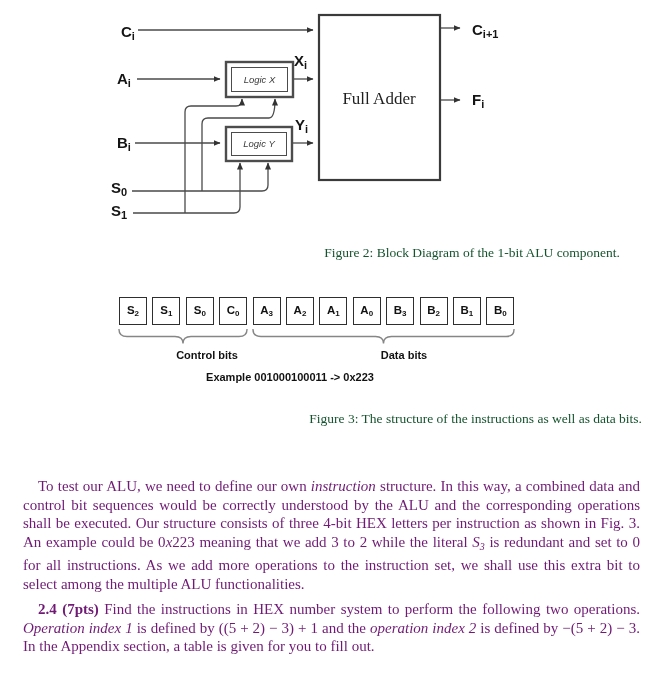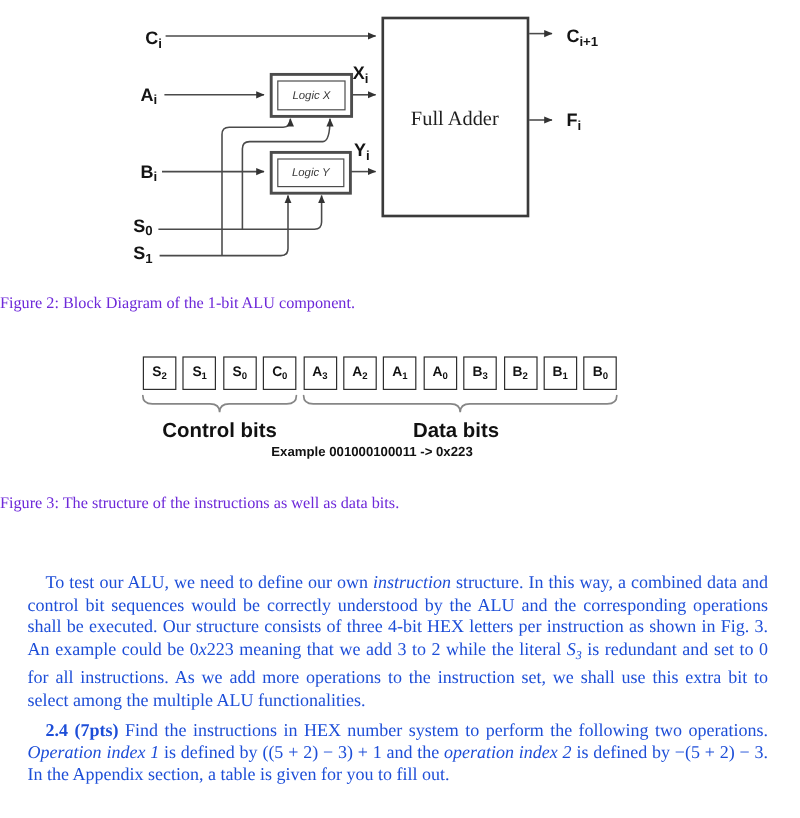--- a/index.html
+++ b/index.html
@@ -12,48 +12,48 @@
   #fig2-svg{position:absolute;left:0;top:0;}
   .sig{font-family:"Liberation Sans",sans-serif;font-weight:bold;font-size:15px;fill:#141414;}
   .sig .sub{font-size:11px;}
   .logic-label{font-family:"Liberation Sans",sans-serif;font-style:italic;font-size:9.5px;fill:#3c3c3c;text-anchor:middle;}
   .fa-label{font-family:"Liberation Serif",serif;font-size:17px;fill:#1f1f1f;text-anchor:middle;}
   .wire{stroke:#4a4a4a;stroke-width:1.3;fill:none;}
   .blockbox{stroke:#3a3a3a;stroke-width:2.2;fill:#ffffff;}
   .dbl-outer{stroke:#4c4c4c;stroke-width:2.4;fill:#ffffff;}
   .dbl-inner{stroke:#4c4c4c;stroke-width:1;fill:#ffffff;}
   
-  .caption{position:absolute;text-align:left;font-size:13.5px;color:#6d28d9;}
+  .caption{position:absolute;text-align:right;font-size:13.5px;color:#14532d;}
   #fig2-caption{left:0;width:620px;top:245px;}
   #fig3-caption{left:0;width:642px;top:411px;}
   
   #bit-row{position:absolute;left:119px;top:297px;display:flex;gap:5.4px;}
   .bit-box{
     width:28px;height:28px;box-sizing:border-box;border:1.8px solid #2e2e2e;background:#fff;
     display:flex;align-items:center;justify-content:center;
     font-family:"Liberation Sans",sans-serif;font-weight:bold;color:#111;
   }
   .bit-main{font-size:11.5px;line-height:1;}
   .bit-sub{font-size:8px;line-height:1;transform:translateY(3px);}
   #brace-svg{position:absolute;left:0;top:329px;}
   .brace{stroke:#868686;stroke-width:1.4;fill:none;stroke-linecap:round;}
   .group-label{
     position:absolute;transform:translateX(-50%);
-    font-family:"Liberation Sans",sans-serif;font-weight:bold;font-size:17px;color:#111;white-space:nowrap;
+    font-family:"Liberation Sans",sans-serif;font-weight:bold;font-size:11px;color:#111;white-space:nowrap;margin-left:24px;
   }
   #control-label{left:183px;top:349px;}
   #data-label{left:380px;top:349px;}
   #example-line{
     position:absolute;left:290px;top:371px;transform:translateX(-50%);
-    font-family:"Liberation Sans",sans-serif;font-weight:bold;font-size:11px;color:#111;white-space:nowrap;margin-left:20px;
+    font-family:"Liberation Sans",sans-serif;font-weight:bold;font-size:11px;color:#111;white-space:nowrap;
   }
   
   .para{
     position:absolute;left:23px;width:617px;
-    font-size:15px;line-height:18.6px;text-align:justify;text-indent:15px;color:#1d4ed8;
+    font-size:15px;line-height:18.6px;text-align:justify;text-indent:15px;color:#701a75;
   }
   #para-1{top:462px;}
   #para-2{top:585px;}
   .seg-n{font-style:normal;}
   .seg-i{font-style:italic;}
   .seg-b{font-weight:bold;}
   .seg-sub{font-style:italic;font-size:10px;vertical-align:-3px;}
 </style>
 </head>
 <body>

